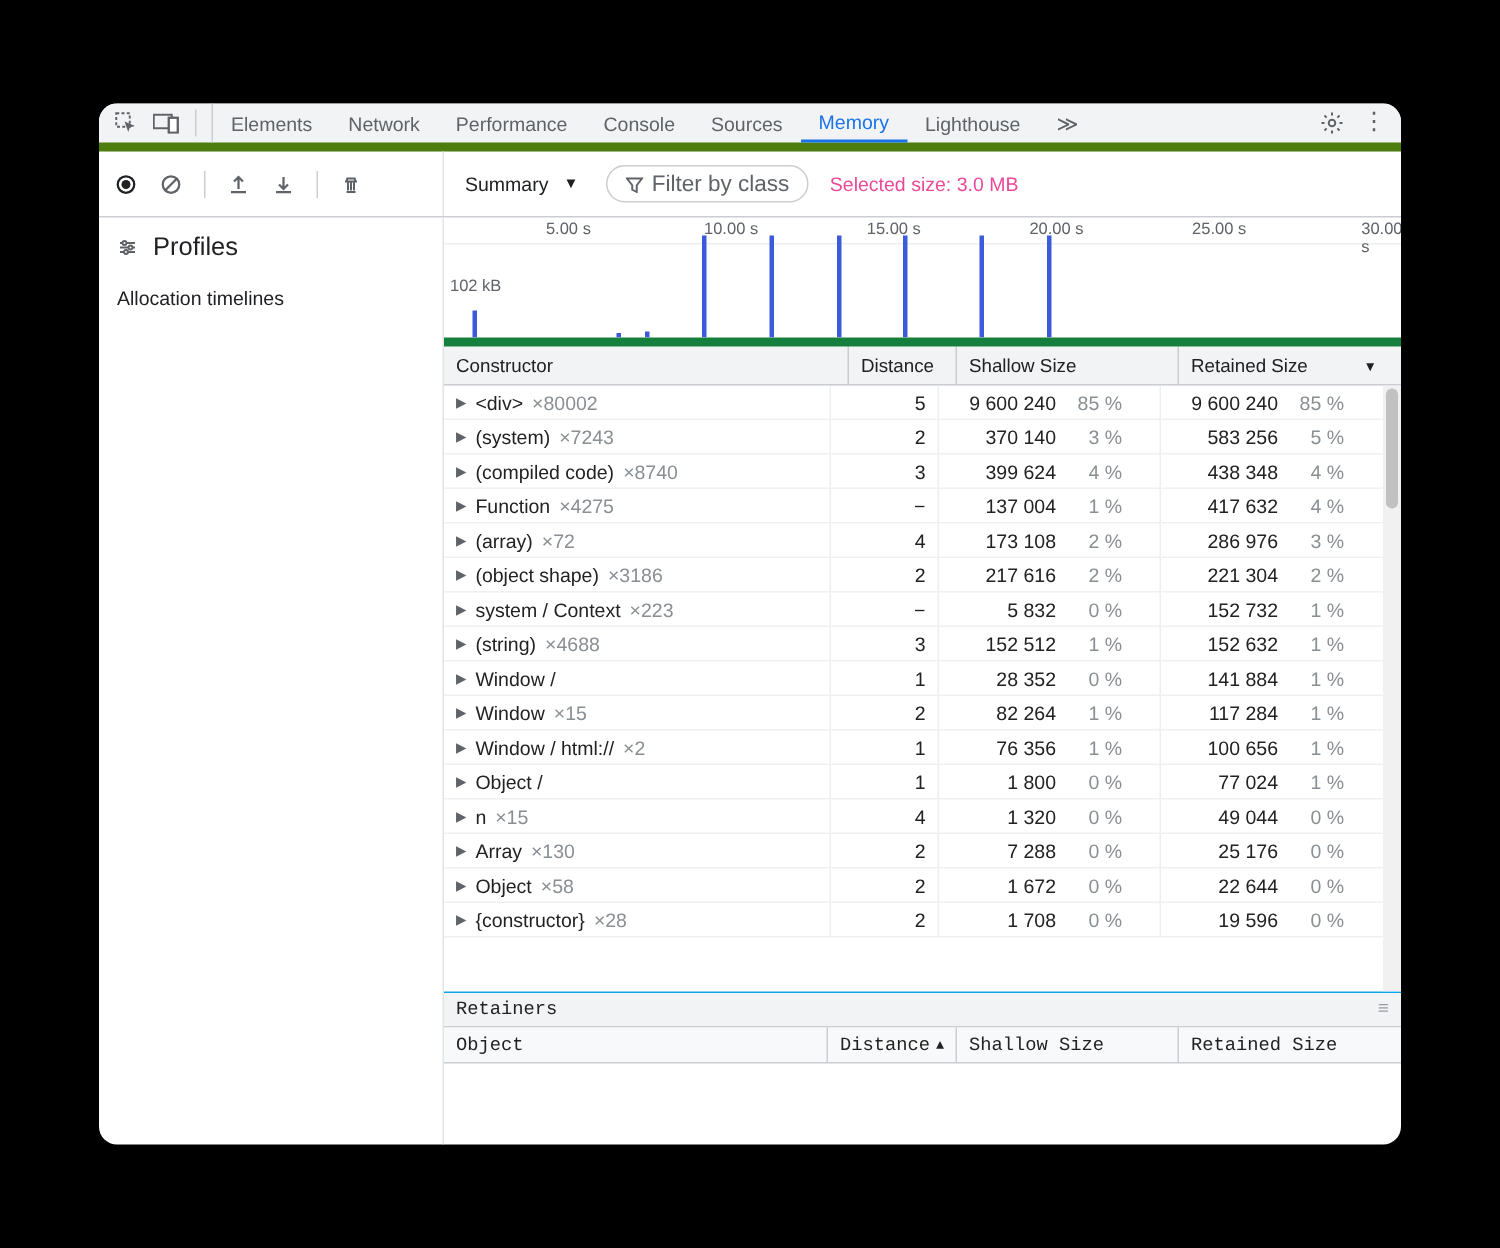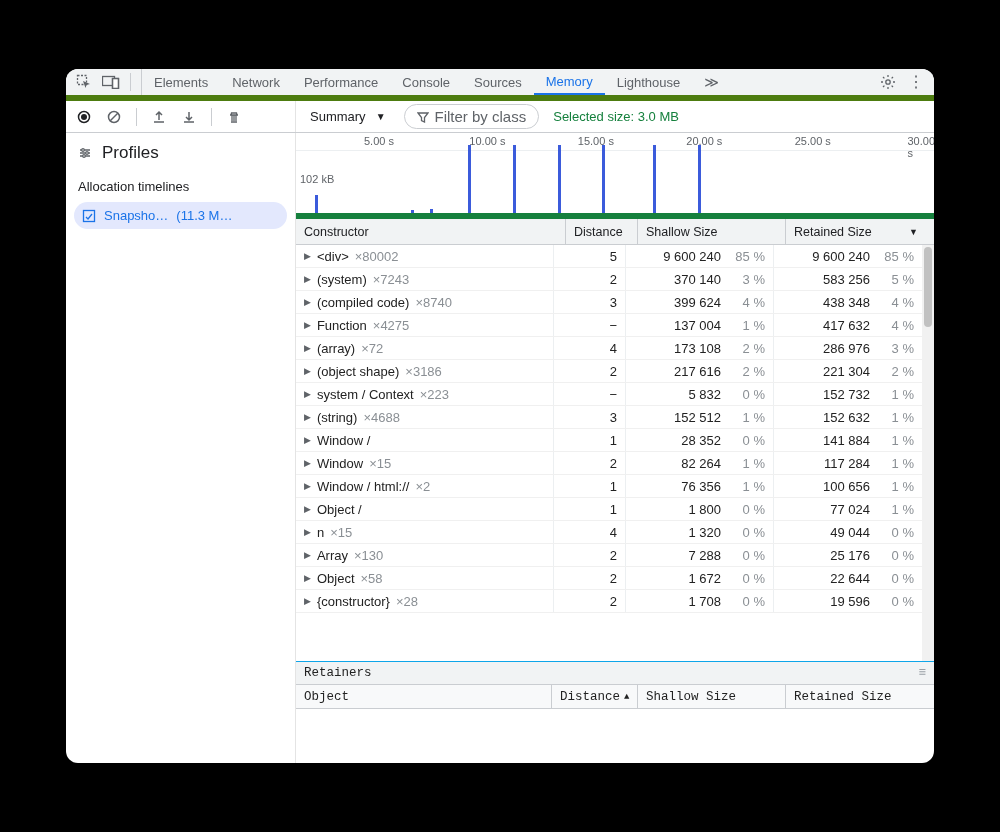--- a/index.html
+++ b/index.html
@@ -65,42 +65,42 @@
     color: #1a73e8; border-bottom: 2px solid #1a73e8; background: #fff0;
   }
   .tabbar .right {
     margin-left: auto; display: flex; align-items: center; gap: 12px; padding: 0 10px;
   }
   .chev {
     font-size: 14px; color: #5f6368;
   }
 
   .toolbar {
-    height: 32px;
+    height: 44px;
     border-bottom: 1px solid #cacdd1;
     display: flex;
     align-items: stretch;
     flex-shrink: 0;
   }
   .toolbar .left {
     width: 230px;
     display: flex; align-items: center; gap: 14px; padding: 0 10px;
     border-right: 1px solid #e4e4e4;
   }
   .toolbar .icon { width: 16px; height: 16px; display:flex;align-items:center;justify-content:center;color:#5f6368;}
   .toolbar .right {
     flex: 1; display: flex; align-items: center; gap: 14px; padding: 0 10px;
   }
   .dropdown { display:flex; align-items:center; gap:10px; font-size:13px; color:#202124; padding:0 4px;}
   .filter-pill {
     display:flex; align-items:center; gap:6px;
     border:1px solid #cacdd1; border-radius:14px; padding:3px 12px;
     font-size:15px; color:#3c4043; background:#fff;
   }
-  .selsize { font-size:13px; color:#15803d; }
+  .selsize { font-size:13px; color:#ec4899; }
 
   .body {
     flex: 1; display: flex; min-height: 0;
   }
   .sidebar {
     width: 230px; border-right: 1px solid #e4e4e4;
     display: flex; flex-direction: column; padding-top: 4px;
   }
   .side-head {
     display:flex; align-items:center; gap:10px; padding: 6px 12px;
@@ -176,21 +176,21 @@
   .grow {
     height:23px; font-size:13px; border-bottom:1px solid #f0f0f0;
     font-variant-numeric: tabular-nums;
   }
   .grow > div { padding: 0 8px; border-right:1px solid #eceff1; height:100%; display:flex; align-items:center;}
   .grow > div:last-child { border-right:none; }
   .cname { gap:6px; }
   .tri { font-size:9px; color:#5f6368; }
   .count { color:#8a8f94; }
   .dist { justify-content:flex-end; }
-  .num { justify-content:flex-end; gap:10px;}
+  .num { justify-content:flex-start; gap:10px;}
   .num .val { min-width:70px; text-align:right;}
   .num .pct { color:#8a8f94; min-width:34px; text-align:right;}
 
   .retainers {
     flex-shrink:0; border-top:1px solid #0ea5e9;font-family:Liberation Mono, monospace;
   }
   .ret-title {
     background:#f1f3f4; border-bottom:1px solid #cacdd1;
     padding:4px 8px; font-size:12.5px; display:flex; align-items:center;
     justify-content:space-between;
@@ -310,30 +310,20 @@
             <svg width="14" height="14" fill="none" stroke="#5f6368" stroke-width="1.3">
               <path d="M2 4h10M2 7h10M2 10h10"></path>
               <circle cx="5" cy="4" r="1.3" fill="#fff"></circle>
               <circle cx="9" cy="7" r="1.3" fill="#fff"></circle>
               <circle cx="6" cy="10" r="1.3" fill="#fff"></circle>
             </svg>
           </span>
         <span>Profiles</span>
       </div>
       <div class="side-sub">Allocation timelines</div>
-      <div class="snap-row">
-        <span>
-            <svg width="14" height="14" fill="none" stroke="#1a73e8" stroke-width="1.3">
-              <rect x="1.5" y="1.5" width="11" height="11"></rect>
-              <path d="M4 8l2 2 4-5"></path>
-            </svg>
-          </span>
-        <span class="snap-name">Snapsho…</span>
-        <span class="snap-size">(11.3 M…</span>
-      </div>
     </div>
 
     <div class="main">
 
       <div class="timeline">
         <div class="ticks" id="ticks">
             <div class="tick" style="left: 13%;">5.00 s</div>
             <div class="tick" style="left: 30%;">10.00 s</div>
             <div class="tick" style="left: 47%;">15.00 s</div>
             <div class="tick" style="left: 64%;">20.00 s</div>

